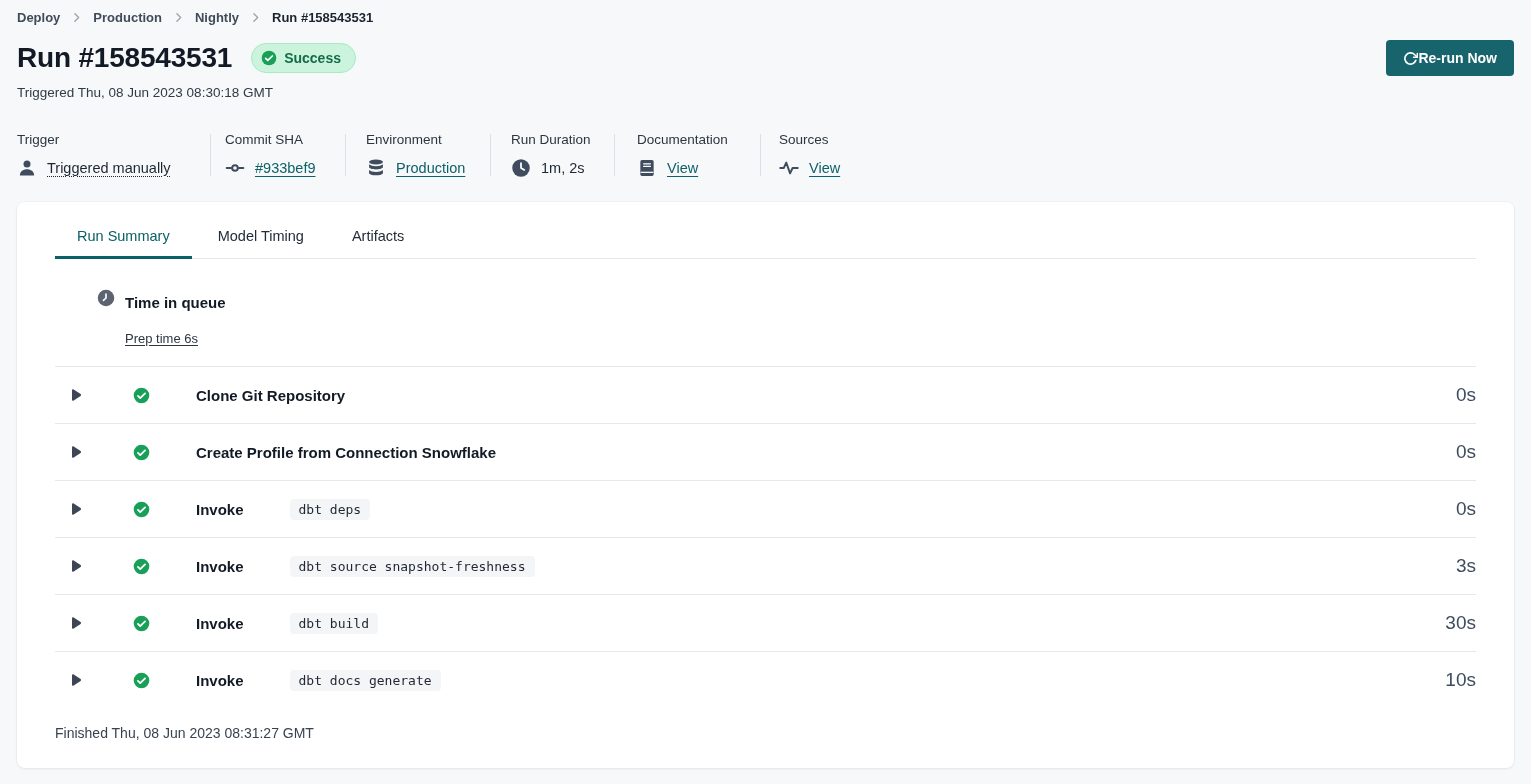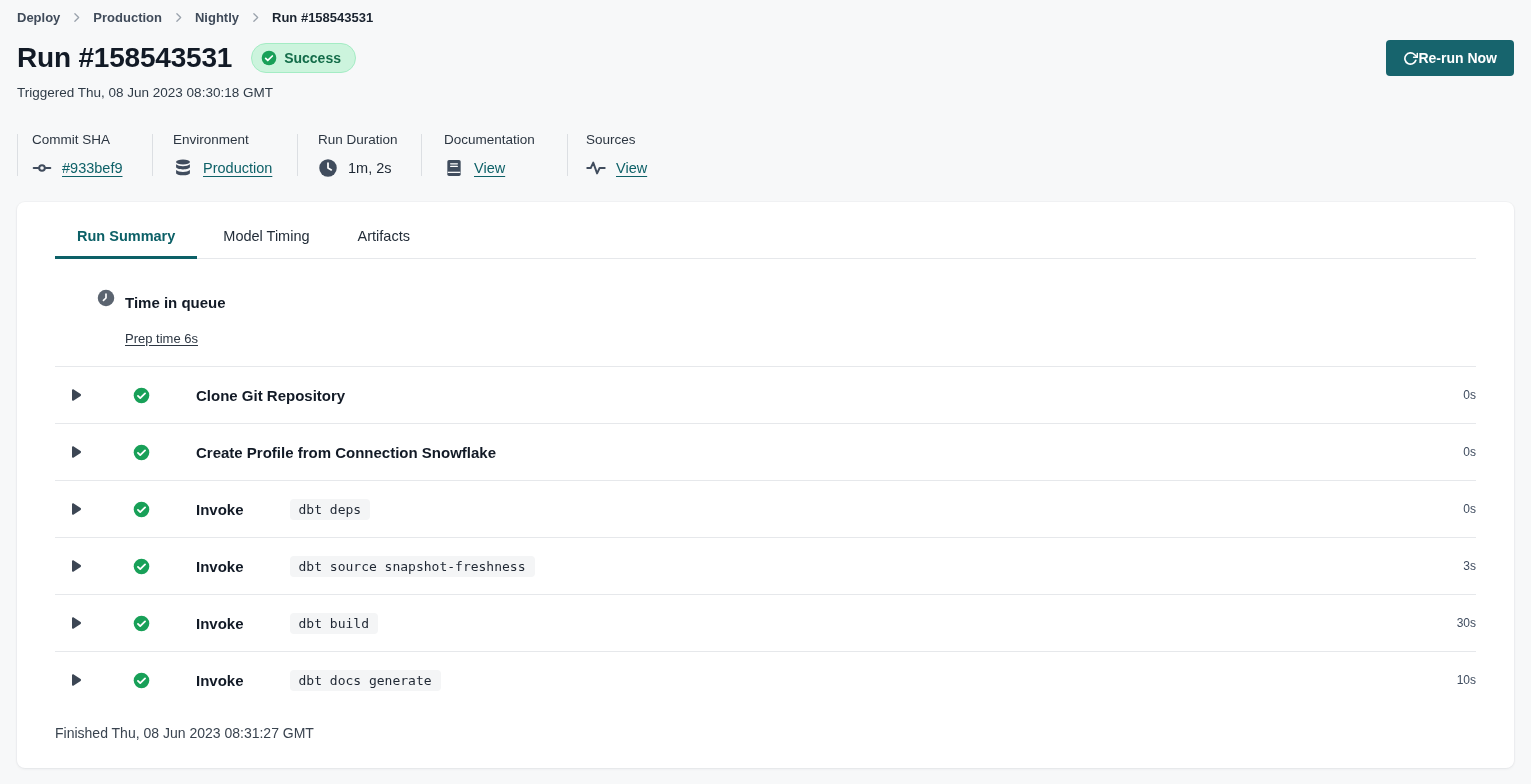--- a/index.html
+++ b/index.html
@@ -61,37 +61,37 @@
   .g5{padding-left:18px;}
   .dotted{text-decoration:underline dotted;text-underline-offset:3px;text-decoration-thickness:1px;color:#1d2733;cursor:help;}
   a.teal-link{color:var(--link);font-weight:500;text-decoration:underline;text-underline-offset:3px;cursor:pointer;}
 
   
   .card{margin-top:24px;background:var(--card-bg);border-radius:8px;
     box-shadow:0 1px 3px rgba(16,24,40,.07),0 0 0 1px rgba(16,24,40,.02);
     padding:0 38px;}
   .tabs{display:flex;gap:4px;padding-top:26px;border-bottom:1px solid var(--border);}
   .tab{padding:0 22px 12px;font-size:14.5px;color:#232d39;cursor:pointer;}
-  .tab.active{color:var(--accent);font-weight:700;border-bottom:3px solid var(--accent);margin-bottom:-1px;text-align:right;}
+  .tab.active{color:var(--accent);font-weight:400;border-bottom:3px solid var(--accent);margin-bottom:-1px;text-align:right;}
 
   
   .queue{display:flex;align-items:flex-start;gap:10px;padding:28px 0 20px 42px;}
   .queue-texts{display:flex;flex-direction:column;gap:20px;margin-top:7px;}
   .queue-title{font-size:15px;font-weight:700;color:#121a26;}
   .queue-link{font-size:13px;color:#2c3642;text-decoration:underline;text-underline-offset:2px;cursor:pointer;}
 
   
   .step-row{display:flex;align-items:center;height:57px;border-top:1px solid var(--border);padding-left:16px;cursor:pointer;gap:36px;}
   .step-row:last-of-type{border-bottom:1px solid var(--border);}
   .caret{display:flex;align-items:center;margin-right:16px;cursor:pointer;}
   .check{display:flex;align-items:center;margin-right:10px;}
   .step-name{font-size:15px;font-weight:700;color:#121a26;}
   .code-pill{margin-left:10px;background:var(--code-bg);border-radius:4px;padding:3px 9px;
     font-family:"DejaVu Sans Mono","Liberation Mono",monospace;font-size:13px;color:#1f2733;}
-  .duration{margin-left:auto;font-size:12px;color:var(--text-muted);}
+  .duration{margin-left:auto;font-size:19px;color:var(--text-muted);}
 
   .card-footer{padding:17px 0 27px;font-size:14px;color:#39434f;}
 </style>
 </head>
 <body>
 
 <div class="page">
 
   <nav class="breadcrumb">
     <span class="crumb">Deploy</span>
@@ -133,20 +133,32 @@
             <path d="M20.49 15a9 9 0 1 1-2.12-9.36L23 10"></path>
           </svg>
         </span>
       <span>Re-run Now</span>
     </button>
   </div>
   <div class="triggered">Triggered Thu, 08 Jun 2023 08:30:18 GMT</div>
 
   <div class="meta-row">
 
+    <div class="meta-group g0">
+      <span class="m-label">Trigger</span>
+      <span class="meta-value">
+        <span style="display:flex;">
+            <svg viewBox="0 0 24 24" width="20" height="20" fill="#404c5d">
+              <circle cx="12" cy="7.3" r="4.2"></circle>
+              <path d="M3.5 20.6c0-4.3 3.8-7 8.5-7s8.5 2.7 8.5 7v.4h-17z"></path>
+            </svg>
+          </span>
+        <span class="dotted">Triggered manually</span>
+      </span>
+    </div>
     <div class="meta-div"></div>
 
     <div class="meta-group g1">
       <span class="m-label">Commit SHA</span>
       <span class="meta-value">
         <span style="display:flex;">
             <svg viewBox="0 0 24 24" width="20" height="20" fill="none" stroke="#404c5d" stroke-width="2.4" stroke-linecap="round">
               <circle cx="12" cy="12" r="3.4"></circle>
               <line x1="2" y1="12" x2="7.4" y2="12"></line>
               <line x1="16.6" y1="12" x2="22" y2="12"></line>

